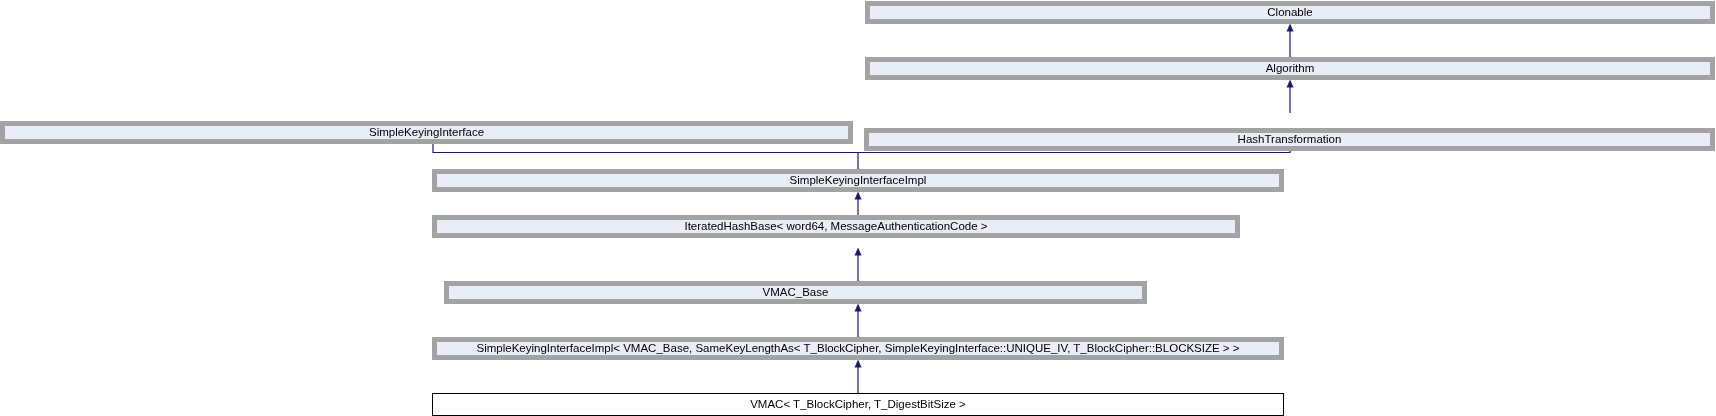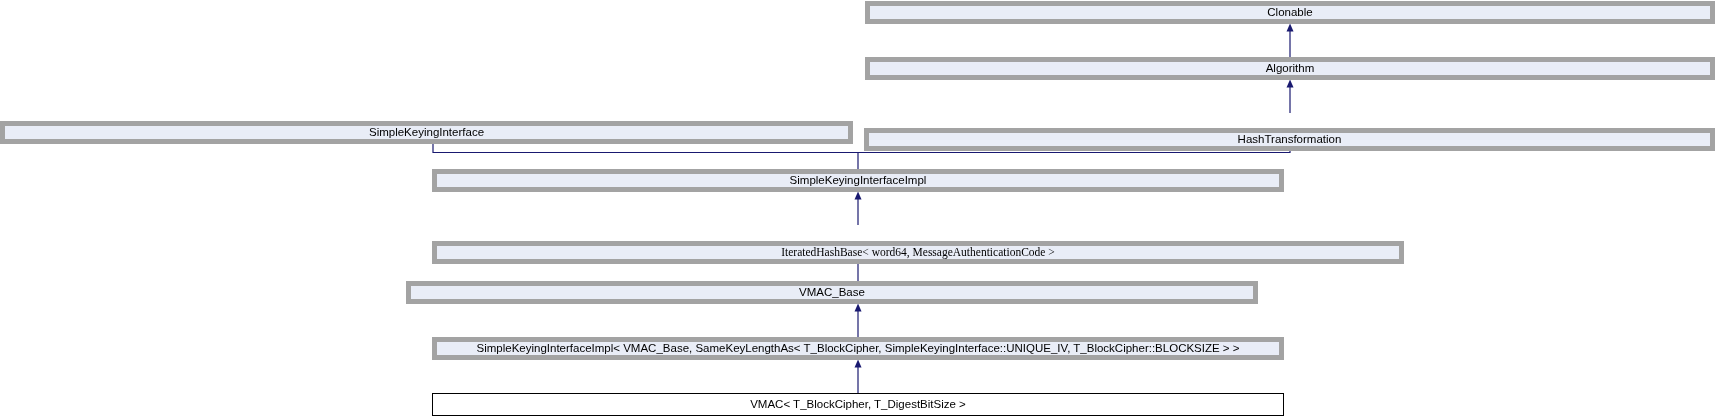--- a/index.html
+++ b/index.html
@@ -41,22 +41,22 @@
     border: 1px solid #000000;
     cursor: default;
   }
 
   
   .n-clonable            { left: 865px; top: 1px;   width: 850px; }
   .n-algorithm           { left: 865px; top: 57px;  width: 850px; }
   .n-ski                 { left: 0px;   top: 121px; width: 853px; }
   .n-hashtransformation  { left: 864px; top: 113px; width: 851px; margin-top: 15px; }
   .n-mac                 { left: 432px; top: 169px; width: 852px; }
-  .n-ihb                 { left: 432px; top: 241px; width: 972px; font-family: Liberation Serif, serif; }
-  .n-vmacbase            { left: 406px; top: 281px; width: 852px; }
+  .n-ihb                 { left: 432px; top: 215px; width: 808px; }
+  .n-vmacbase            { left: 444px; top: 281px; width: 703px; }
   .n-skimpl              { left: 432px; top: 337px; width: 852px; }
   .n-vmac                { left: 432px; top: 393px; width: 852px; }
 </style>
 </head>
 <body>
 
 <div class="diagram">
 
   <svg class="edges" viewBox="0 0 1716 416" xmlns="http://www.w3.org/2000/svg">
 

